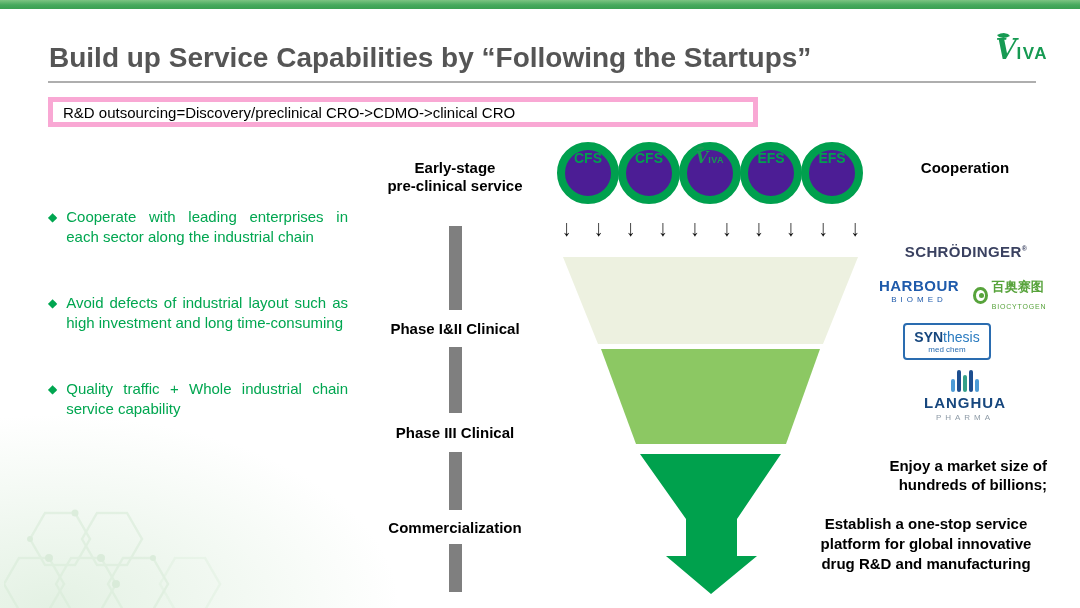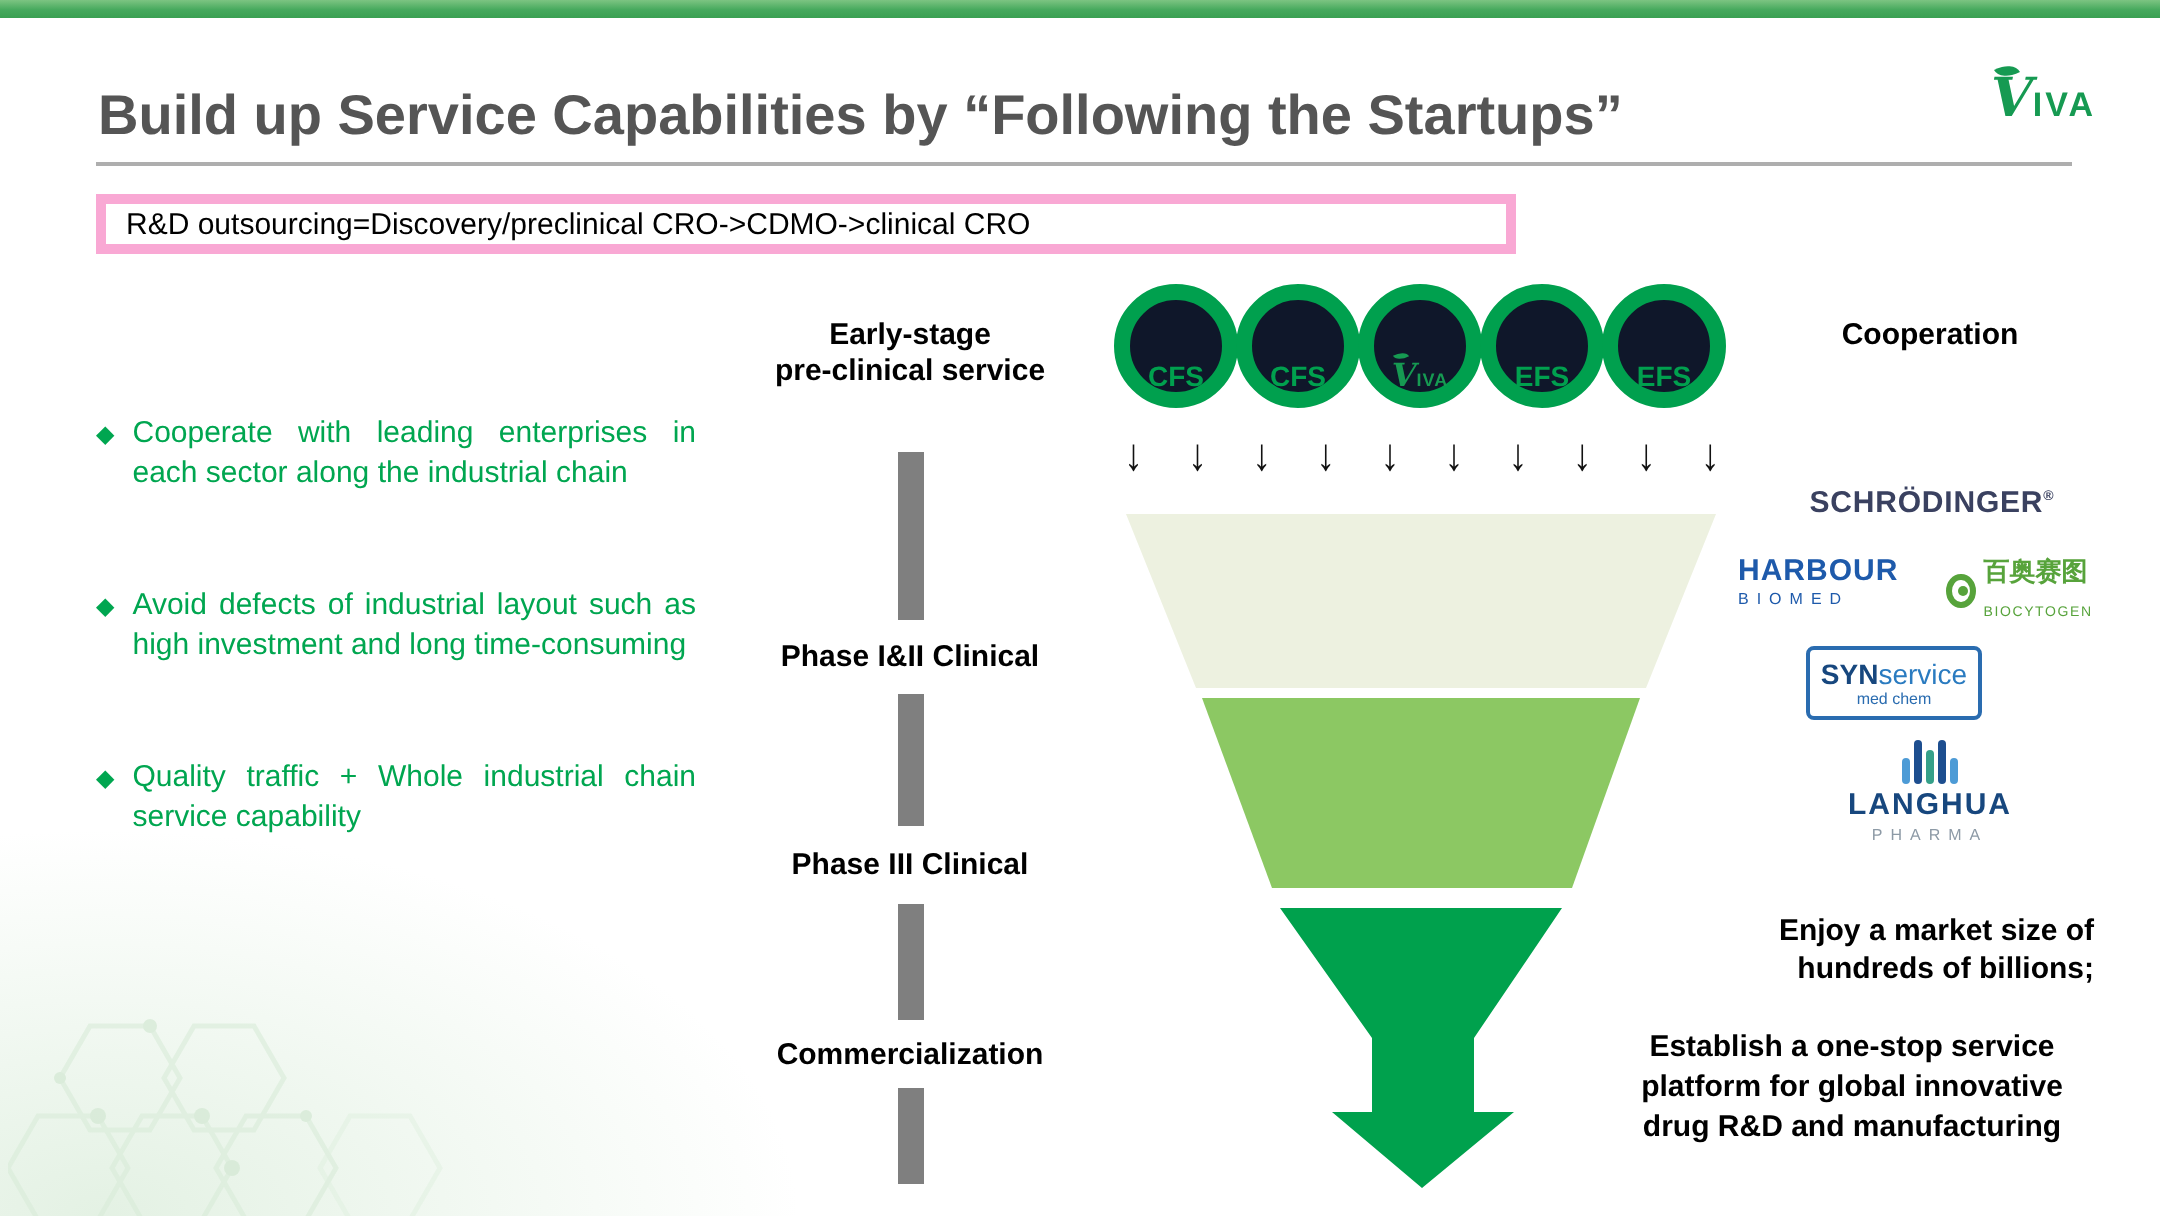--- a/index.html
+++ b/index.html
@@ -32,43 +32,43 @@
   .bullet-text { color:#00a650; font-weight:normal; font-size:15px; line-height:20px; text-align:justify; }
 
   .stage-label { position:absolute; left:355px; width:200px; text-align:center; font-weight:bold;
                  font-size:15px; color:#000; line-height:18px; }
   .stage1 { top:159px; } .stage2 { top:320px; } .stage3 { top:424px; } .stage4 { top:519px; }
   .vbar { position:absolute; left:449px; width:13px; background:#7f7f7f; }
   .vbar1 { top:226px; height:84px; } .vbar2 { top:347px; height:66px; }
   .vbar3 { top:452px; height:58px; } .vbar4 { top:544px; height:48px; }
 
   .circles { position:absolute; left:557px; top:142px; display:flex; }
-  .circle { width:62px; height:62px; border:8px solid #00a04e; border-radius:50%; background:#0f172a;
-            display:flex; align-items:flex-end; justify-content:center; margin-left:-1px; }
+  .circle { width:62px; height:62px; border:8px solid #00a04e; border-radius:50%; background:#4c1d95;
+            display:flex; align-items:flex-start; justify-content:center; margin-left:-1px; }
   .circle:first-child { margin-left:0; }
   .circle-label { font-weight:bold; font-size:14px; color:#00a04e; }
   .viva-mini { position:relative; display:flex; align-items:baseline; }
   .viva-v-mini { font-family:"DejaVu Serif", serif; font-style:italic; font-weight:bold; font-size:16px; color:#169a52; line-height:1; }
   .viva-rest-mini { font-size:9px; font-weight:bold; color:#169a52; letter-spacing:0.5px; }
   .viva-leaf-mini { position:absolute; left:1px; top:-4px; width:7px; height:4px; background:#169a52;
                     border-radius:0 100% 0 100%; transform:rotate(-28deg); }
 
   .arrows { position:absolute; left:562px; top:216px; width:298px; display:flex; justify-content:space-between; }
   .arrow { font-size:19px; color:#111; line-height:1.4; transform:scaleY(1.2); }
 
   .funnel-svg { position:absolute; left:555px; top:252px; }
 
   .strategic { position:absolute; left:885px; top:159px; width:160px; text-align:center;
                font-weight:bold; font-size:15px; color:#000; line-height:18px; }
 
   .schrodinger { position:absolute; left:880px; top:243px; width:172px; text-align:center;
                  font-weight:bold; font-size:15px; color:#3a4160; letter-spacing:0.4px; }
   .schrodinger sup { font-size:7px; }
 
-  .harbour { position:absolute; left:869px; top:277px; width:100px; text-align:left; color:#1e5aab; }
+  .harbour { position:absolute; left:869px; top:277px; width:100px; text-align:center; color:#1e5aab; }
   .harbour-line1 { font-weight:bold; font-size:15px; letter-spacing:0.5px; }
   .harbour-line2 { font-size:8px; letter-spacing:4px; margin-top:1px; }
 
   .biocytogen { position:absolute; left:973px; top:277px; display:flex; align-items:center; }
   .bio-icon { width:17px; height:17px; border:3px solid #57a33b; border-radius:50%; margin-right:4px; position:relative; }
   .bio-icon::after { content:""; position:absolute; left:3px; top:3px; width:5px; height:5px; border-radius:50%; background:#57a33b; }
   .bio-cn { font-size:13px; font-weight:bold; color:#57a33b; line-height:15px; }
   .bio-en { font-size:7px; color:#57a33b; letter-spacing:0.8px; }
 
   .synthesis { position:absolute; left:903px; top:323px; width:88px; height:37px; border:2px solid #2a6cb0;
@@ -215,21 +215,21 @@
   <div class="biocytogen">
     <span class="bio-icon"></span>
     <span class="bio-text">
       <span class="bio-cn">百奥赛图</span>
       <span class="bio-en">BIOCYTOGEN</span>
     </span>
   </div>
 
   <div class="synthesis">
     <div class="syn-main">
-      <span class="syn-bold">SYN</span><span>service</span>
+      <span class="syn-bold">SYN</span><span>thesis</span>
     </div>
     <div class="syn-sub">med chem</div>
   </div>
 
   <div class="langhua">
     <div class="lh-icon">
       <span class="lh-bar lh-b1"></span>
       <span class="lh-bar lh-b2"></span>
       <span class="lh-bar lh-b3"></span>
       <span class="lh-bar lh-b4"></span>

